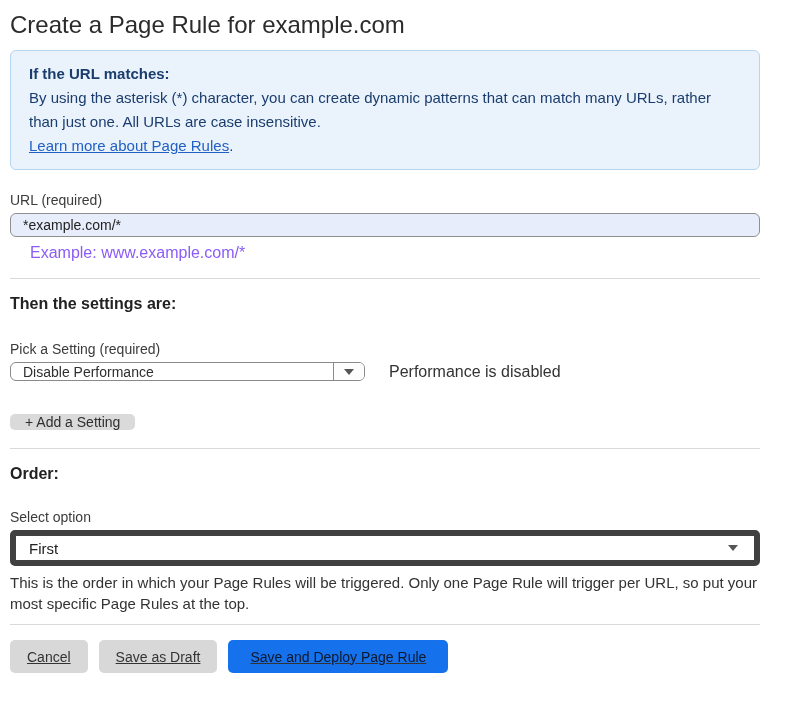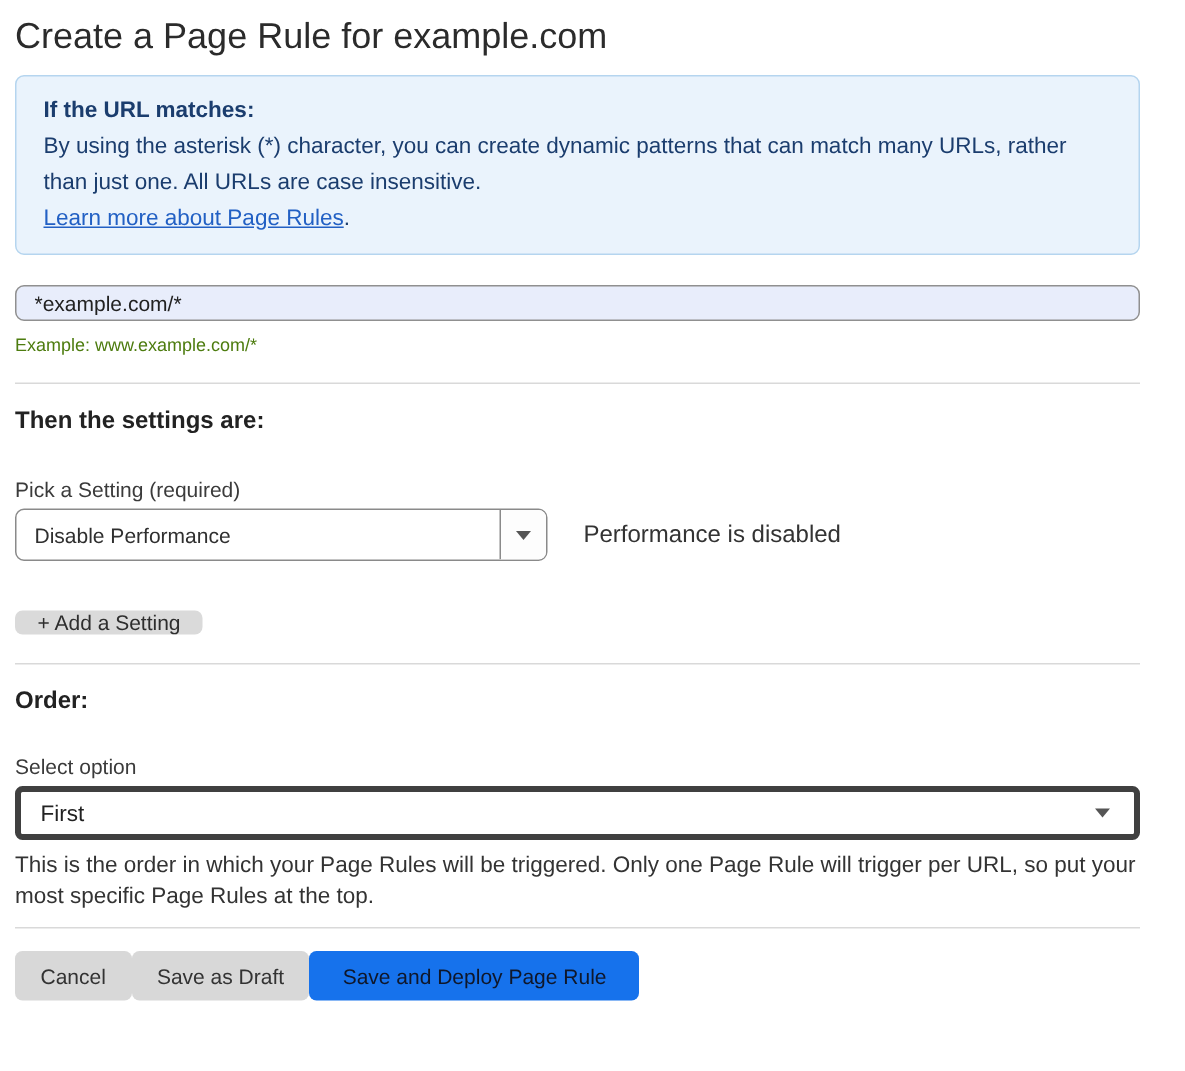--- a/index.html
+++ b/index.html
@@ -34,29 +34,29 @@
   .field-label { font-size: 14px; color: #3b3b3b; line-height: 20px; margin-bottom: 3px; }
 
   .url-input {
     display: block; width: 100%; height: 24px;
     background: #e8edfb;
     border: 1px solid #909090; border-radius: 6px;
     padding: 0 12px; font-size: 14px; color: #222;
     font-family: "Liberation Sans", sans-serif;
     outline: none;
   }
-  .helper-text { font-size: 12px; color: #4d7c0f; margin-top: 7px; line-height: 18px; }
+  .helper-text { font-size: 16px; color: #8b5cf6; margin-top: 7px; line-height: 18px; margin-left: 20px; }
 
   .divider { border: none; border-top: 1px solid #d9d9d9; margin: 16px 0 14px; }
 
   .section-heading { font-size: 16px; font-weight: 700; color: #222; margin: 0 0 24px; line-height: 22px; }
 
   .select-row { display: flex; align-items: center; }
   .custom-select {
-    display: flex; width: 355px; height: 35px;
+    display: flex; width: 355px; height: 19px;
     border: 1px solid #8a8a8a; border-radius: 6px;
     background: #fff; overflow: hidden; cursor: pointer;
   }
   .custom-select .select-value {
     flex: 1; display: flex; align-items: center;
     padding-left: 12px; font-size: 14px; color: #2f2f2f;
   }
   .custom-select .select-arrow {
     width: 31px; border-left: 1px solid #8a8a8a;
     display: flex; align-items: center; justify-content: center;
@@ -74,29 +74,29 @@
     margin-top: 33px;
     background: #dadada; border: none; border-radius: 5px;
     height: 16px; padding: 0 15px;
     font-size: 14px; color: #2e2e2e;
     font-family: "Liberation Sans", sans-serif;
     cursor: pointer;
   }
 
   .wide-select {
     width: 100%; height: 36px;
-    border: 4px solid #404040; border-radius: 5px;
+    border: 6px solid #404040; border-radius: 5px;
     background: #fff;
     display: flex; align-items: center; justify-content: space-between;
     padding: 0 16px 0 13px;
     font-size: 15px; color: #222; cursor: pointer;
   }
   .order-helper { font-size: 15px; color: #333; line-height: 21px; margin-top: 6px; max-width: 748px; }
 
-  .footer-bar { display: flex; margin-top: 15px; }
+  .footer-bar { display: flex; gap: 11px; margin-top: 15px; text-decoration: underline; }
   .btn {
     height: 33px; border: none; border-radius: 5px;
     font-size: 14px; padding: 0 17px;
     font-family: "Liberation Sans", sans-serif;
     cursor: pointer;
   }
   .btn-gray { background: #d8d8d8; color: #333; }
   .btn-blue { background: #1672ec; color: #0f172a; padding: 0 22px; }
 </style>
 </head>
@@ -105,20 +105,21 @@
 <div class="page">
 
   <h1 class="page-title">Create a Page Rule for example.com</h1>
 
   <div class="info-box">
     <div class="info-heading">If the URL matches:</div>
     <div>By using the asterisk (*) character, you can create dynamic patterns that can match many URLs, rather than just one. All URLs are case insensitive.</div>
     <div><span class="info-link">Learn more about Page Rules</span><span>.</span></div>
   </div>
 
+  <div class="field-label">URL (required)</div>
   <input class="url-input" type="text" value="*example.com/*" style="">
   <div class="helper-text">Example: www.example.com/*</div>
 
   <hr class="divider">
 
   <h2 class="section-heading">Then the settings are:</h2>
 
   <div class="field-label">Pick a Setting (required)</div>
   <div class="select-row">
     <div class="custom-select">

